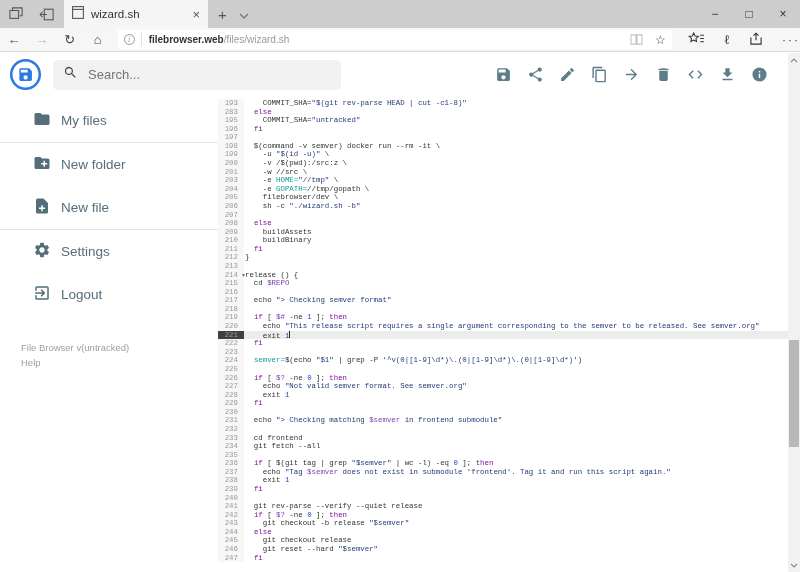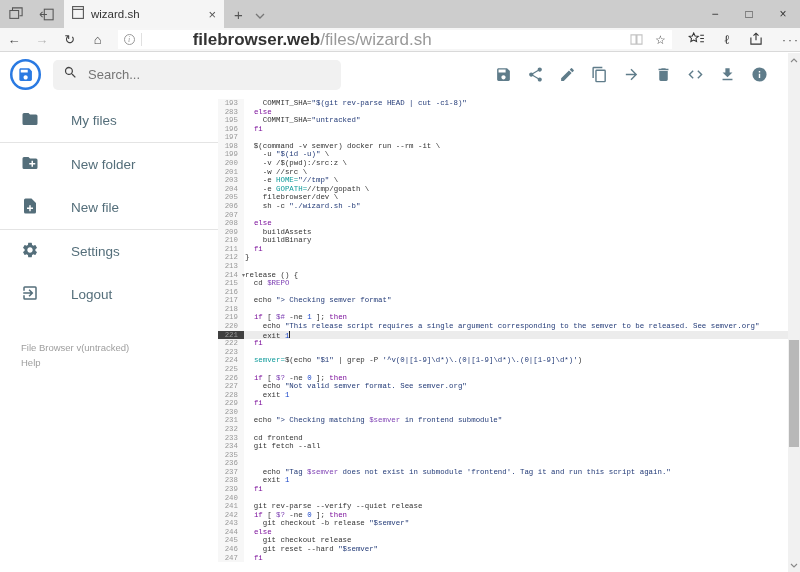--- a/index.html
+++ b/index.html
@@ -4,36 +4,36 @@
 <style>
   * { margin:0; padding:0; box-sizing:border-box; }
   html,body { background:#888; }
   body { font-family:"Liberation Sans", sans-serif; }
   .screen { position:relative; width:800px; height:572px; background:#fff; overflow:hidden; }
 
   
   .titlebar { height:28px; background:#cdcdcd; display:flex; align-items:stretch; }
   .tb-left { display:flex; align-items:center; gap:14px; padding:0 10px 0 8px; }
   .tb-ic { width:16px; height:16px; display:flex; align-items:center; justify-content:center; color:#555; }
-  .tab { width:160px; background:#f5f5f5; display:flex; align-items:center; gap:7px; padding:0 8px; }
+  .tab { width:144px; background:#f5f5f5; display:flex; align-items:center; gap:7px; padding:0 8px; }
   .tab-title { font-size:11.5px; color:#333; flex:1; white-space:nowrap; overflow:hidden; }
   .tab-close { font-size:13px; color:#555; cursor:default; }
   .tab-extras { display:flex; align-items:center; gap:12px; padding:0 10px; color:#666; }
   .newtab { font-size:15px; color:#555; }
   .win-controls { margin-left:auto; display:flex; }
   .win-btn { width:34px; display:flex; align-items:center; justify-content:center; font-size:12px; color:#333; }
 
   .navbar { height:24px; background:#f6f6f6; border-bottom:1px solid #d9d9d9; display:flex; align-items:center; }
   .nav-ic { width:28px; text-align:center; font-size:13px; color:#444; }
   .nav-ic.disabled { color:#b4b4b4; }
   .addr { width:556px; height:19px; background:#fff; display:flex; align-items:center; padding:0 6px; }
   .info-badge { width:11px; height:11px; border:1px solid #9a9a9a; border-radius:50%; color:#9a9a9a;
     font-size:8px; line-height:9px; text-align:center; font-family:"Liberation Serif",serif; font-style:italic; }
   .addr-sep { width:1px; height:13px; background:#e0e0e0; margin:0 7px 0 6px; }
-  .url { font-size:17px; color:#333; white-space:nowrap;margin-left:44px; }
+  .url { font-size:10px; color:#333; white-space:nowrap; }
   .url .path { color:#999; }
   .addr-right { margin-left:auto; display:flex; align-items:center; gap:12px; }
   .book-ic { color:#c3c3c3; }
   .star-ic { font-size:12px; color:#444; }
   .hub { display:flex; align-items:center; gap:19px; margin-left:16px; color:#333; }
   .hub .pen { font-size:13px; font-family:"DejaVu Serif", serif; }
   .hub .dots { font-size:12px; letter-spacing:2px; color:#444; }
 
   
   .app-header { height:45px; background:#fff; display:flex; align-items:center; }
@@ -44,21 +44,21 @@
   .searchbox input { border:0; background:transparent; outline:none; font-size:13px; color:#333;
     margin-left:10px; width:220px; font-family:"Liberation Sans",sans-serif; }
   .searchbox input::placeholder { color:#757575; }
   .toolbar { margin-left:auto; display:flex; align-items:center; gap:14px; padding-right:32px; }
   .tbicon { width:18px; height:18px; display:flex; align-items:center; justify-content:center; cursor:pointer; }
   .tbicon svg { fill:#5f7c8a; }
 
   
   .app-body { display:flex; height:475px; }
   .sidebar { width:218px; flex:0 0 auto; padding-top:2px; }
-  .side-item { height:43px; display:flex; align-items:center; padding-left:21px; gap:32px; cursor:pointer; }
+  .side-item { height:43px; display:flex; align-items:center; padding-left:33px; gap:10px; cursor:pointer; }
   .side-item svg { fill:#546e7a; }
   .side-label { font-size:13.5px; color:#546e7a; }
   .side-div { height:1px; background:#e4e4e4; margin:0 0 0 0; }
   .side-footer { margin:24px 0 0 21px; }
   .side-footer div { font-size:9.5px; color:#9e9e9e; line-height:15px; cursor:pointer; }
 
   
   .editor { flex:1; padding-top:2px; overflow:hidden; font-family:"Liberation Mono","DejaVu Sans Mono",monospace;
     font-size:7.4px; line-height:8.59px; max-width:570px; }
   .crow { display:flex; height:8.59px; white-space:pre; }
@@ -302,21 +302,21 @@
         <div class="crow"><span class="gut">226</span><span class="cd"><span>  </span><span class="tk-kw">if</span><span> [ </span><span class="tk-var">$?</span><span> -ne </span><span class="tk-num">0</span><span> ]; </span><span class="tk-kw">then</span></span></div>
         <div class="crow"><span class="gut">227</span><span class="cd"><span>    echo </span><span class="tk-str">"Not valid semver format. See semver.org"</span></span></div>
         <div class="crow"><span class="gut">228</span><span class="cd"><span>    exit </span><span class="tk-num">1</span></span></div>
         <div class="crow"><span class="gut">229</span><span class="cd"><span>  </span><span class="tk-kw">fi</span></span></div>
         <div class="crow"><span class="gut">230</span><span class="cd"></span></div>
         <div class="crow"><span class="gut">231</span><span class="cd"><span>  echo </span><span class="tk-str">"&gt; Checking matching </span><span class="tk-var">$semver</span><span class="tk-str"> in frontend submodule"</span></span></div>
         <div class="crow"><span class="gut">232</span><span class="cd"></span></div>
         <div class="crow"><span class="gut">233</span><span class="cd"><span>  cd frontend</span></span></div>
         <div class="crow"><span class="gut">234</span><span class="cd"><span>  git fetch --all</span></span></div>
         <div class="crow"><span class="gut">235</span><span class="cd"></span></div>
-        <div class="crow"><span class="gut">236</span></div>
+        <div class="crow"><span class="gut">236</span><span class="cd"><span>  </span><span class="tk-kw">if</span><span> [ $(git tag | grep </span><span class="tk-str">"$semver"</span><span> | wc -l) -eq </span><span class="tk-num">0</span><span> ]; </span><span class="tk-kw">then</span></span></div>
         <div class="crow"><span class="gut">237</span><span class="cd"><span>    echo </span><span class="tk-str">"Tag </span><span class="tk-var">$semver</span><span class="tk-str"> does not exist in submodule 'frontend'. Tag it and run this script again."</span></span></div>
         <div class="crow"><span class="gut">238</span><span class="cd"><span>    exit </span><span class="tk-num">1</span></span></div>
         <div class="crow"><span class="gut">239</span><span class="cd"><span>  </span><span class="tk-kw">fi</span></span></div>
         <div class="crow"><span class="gut">240</span><span class="cd"></span></div>
         <div class="crow"><span class="gut">241</span><span class="cd"><span>  git rev-parse --verify --quiet release</span></span></div>
         <div class="crow"><span class="gut">242</span><span class="cd"><span>  </span><span class="tk-kw">if</span><span> [ </span><span class="tk-var">$?</span><span> -ne </span><span class="tk-num">0</span><span> ]; </span><span class="tk-kw">then</span></span></div>
         <div class="crow"><span class="gut">243</span><span class="cd"><span>    git checkout -b release </span><span class="tk-str">"$semver"</span></span></div>
         <div class="crow"><span class="gut">244</span><span class="cd"><span>  </span><span class="tk-kw">else</span></span></div>
         <div class="crow"><span class="gut">245</span><span class="cd"><span>    git checkout release</span></span></div>
         <div class="crow"><span class="gut">246</span><span class="cd"><span>    git reset --hard </span><span class="tk-str">"$semver"</span></span></div>

